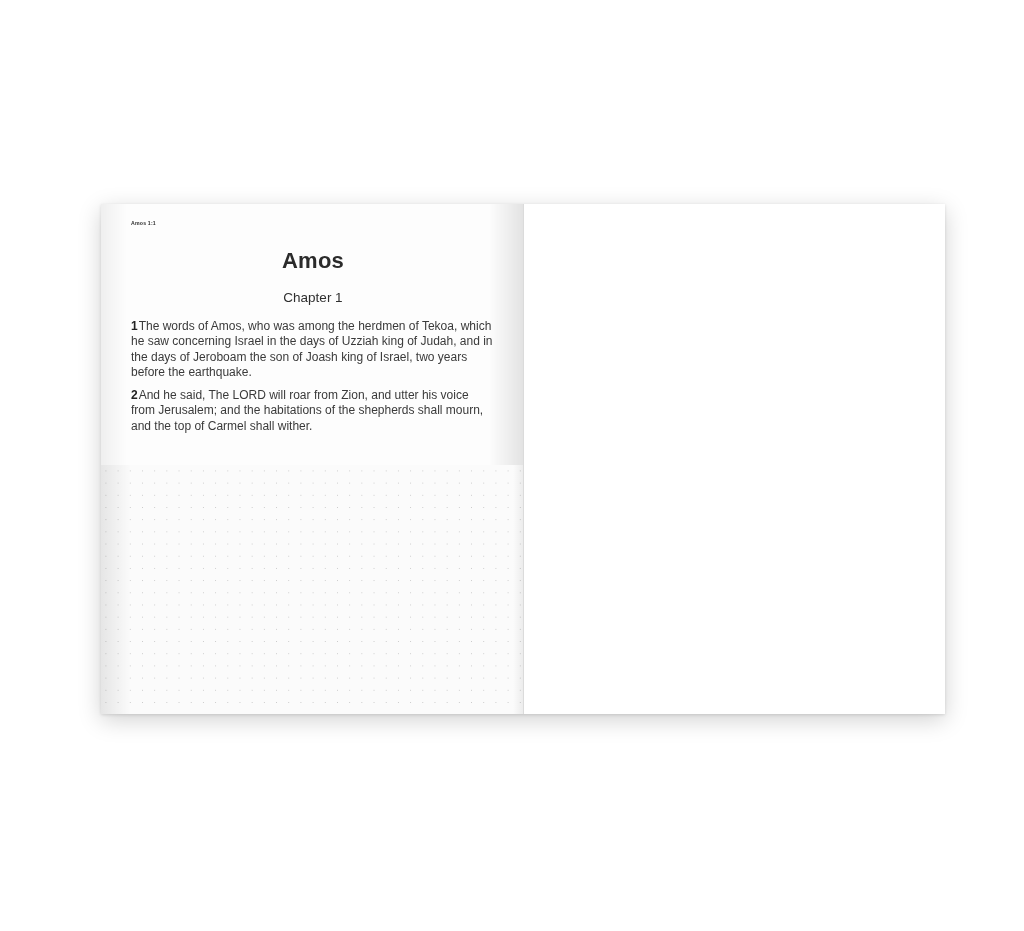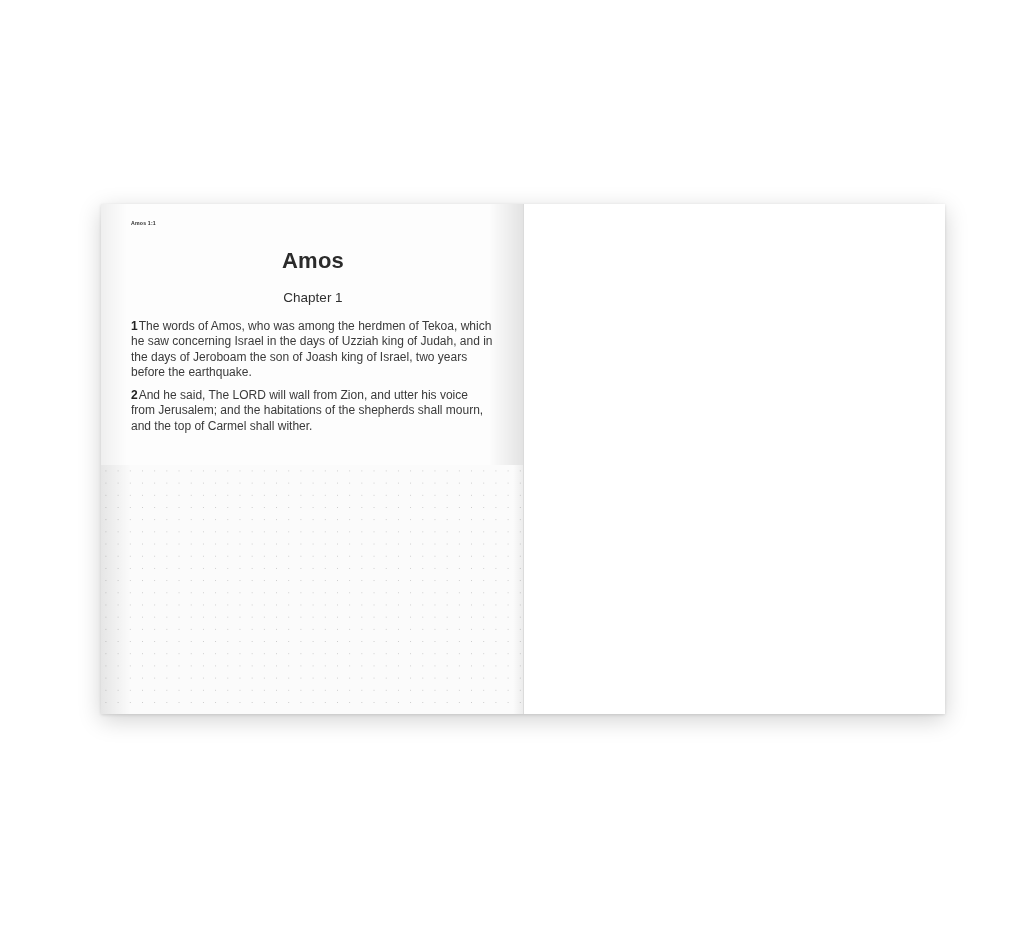--- a/index.html
+++ b/index.html
@@ -136,21 +136,21 @@
 
       <h1 id="book-title">Amos</h1>
 
       <div id="chapter-heading">Chapter 1</div>
 
       <div id="verses">
         <p class="verse">
           <span class="vnum">1</span><span>The words of Amos, who was among the herdmen of Tekoa, which he saw concerning Israel in the days of Uzziah king of Judah, and in the days of Jeroboam the son of Joash king of Israel, two years before the earthquake.</span>
         </p>
         <p class="verse">
-          <span class="vnum">2</span><span>And he said, The LORD will wall from Zion, and utter his voice from Jerusalem; and the habitations of the shepherds shall mourn, and the top of Carmel shall wither.</span>
+          <span class="vnum">2</span><span>And he said, The LORD will roar from Zion, and utter his voice from Jerusalem; and the habitations of the shepherds shall mourn, and the top of Carmel shall wither.</span>
         </p>
       </div>
     </div>
 
     <div id="page-right"></div>
 
     <div id="spine"></div>
   </div>
 
 </div>

